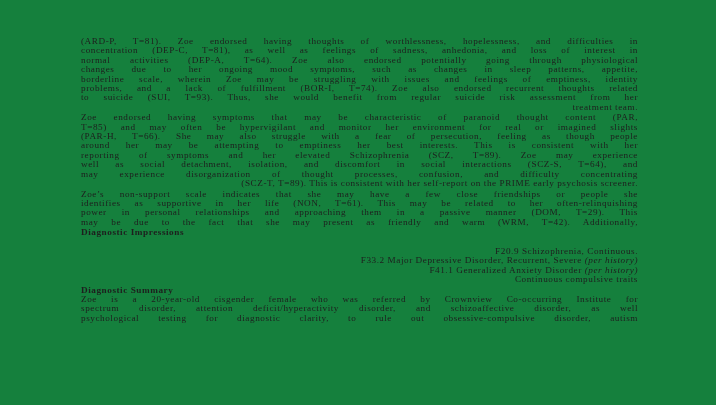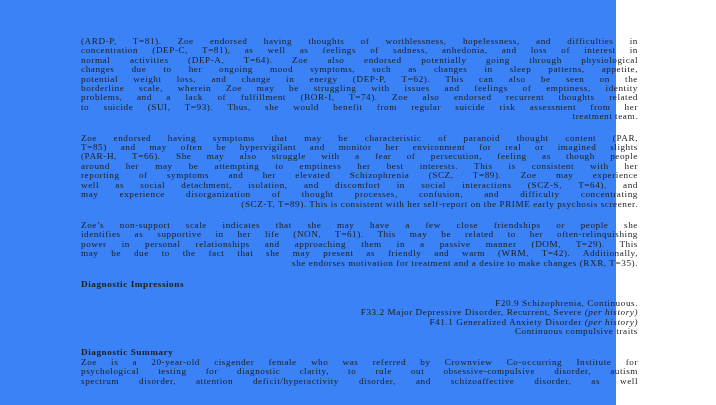--- a/index.html
+++ b/index.html
@@ -9,84 +9,82 @@
   body {
     width: 716px;
     height: 405px;
     overflow: hidden;
     background: #ffffff;
     font-family: "Liberation Serif", serif;
   }
   .page {
     position: absolute;
     left: 0; top: 0;
-    width: 616px;
+    width: 716px;
     height: 405px;
-    background: #3b82f6;
+    background: #15803d;
   }
   .doc {
     position: absolute;
     left: 81px;
     top: 37px;
     width: 557px;
     font-size: 9.2px;
     line-height: 9.4px;
     letter-spacing: 0.55px;
     color: #1e1e1e;
   }
-  .block + .block { margin-top: 12px; }
+  .block + .block { margin-top: 1px; }
   .line { text-align: right; }
   .line.just {
     text-align: justify;
     text-align-last: justify;
   }
   .heading { font-weight: bold; }
   .heading.spaced { margin-bottom: 9.5px; }
   .italic { font-style: italic; }
 </style>
 </head>
 <body style="background: rgb(255, 255, 255);">
 
 <div class="page">
   <div class="doc" style="color: rgb(30, 30, 30);">
       <div class="block">
         <div class="line just">(ARD-P, T=81). Zoe endorsed having thoughts of worthlessness, hopelessness, and difficulties in</div>
         <div class="line just">concentration (DEP-C, T=81), as well as feelings of sadness, anhedonia, and loss of interest in</div>
         <div class="line just">normal activities (DEP-A, T=64). Zoe also endorsed potentially going through physiological</div>
         <div class="line just">changes due to her ongoing mood symptoms, such as changes in sleep patterns, appetite,</div>
-        <div class="line just">potential weight loss, and change in energy (DEP-P, T=62). This can also be seen on the</div>
         <div class="line just">borderline scale, wherein Zoe may be struggling with issues and feelings of emptiness, identity</div>
         <div class="line just">problems, and a lack of fulfillment (BOR-I, T=74). Zoe also endorsed recurrent thoughts related</div>
         <div class="line just">to suicide (SUI, T=93). Thus, she would benefit from regular suicide risk assessment from her</div>
         <div class="line">treatment team.</div>
       </div>
       <div class="block">
         <div class="line just">Zoe endorsed having symptoms that may be characteristic of paranoid thought content (PAR,</div>
         <div class="line just">T=85) and may often be hypervigilant and monitor her environment for real or imagined slights</div>
         <div class="line just">(PAR-H, T=66). She may also struggle with a fear of persecution, feeling as though people</div>
         <div class="line just">around her may be attempting to emptiness her best interests. This is consistent with her</div>
         <div class="line just">reporting of symptoms and her elevated Schizophrenia (SCZ, T=89). Zoe may experience</div>
         <div class="line just">well as social detachment, isolation, and discomfort in social interactions (SCZ-S, T=64), and</div>
         <div class="line just">may experience disorganization of thought processes, confusion, and difficulty concentrating</div>
         <div class="line">(SCZ-T, T=89). This is consistent with her self-report on the PRIME early psychosis screener.</div>
       </div>
       <div class="block">
         <div class="line just">Zoe’s non-support scale indicates that she may have a few close friendships or people she</div>
         <div class="line just">identifies as supportive in her life (NON, T=61). This may be related to her often-relinquishing</div>
         <div class="line just">power in personal relationships and approaching them in a passive manner (DOM, T=29). This</div>
         <div class="line just">may be due to the fact that she may present as friendly and warm (WRM, T=42). Additionally,</div>
-        <div class="line">she endorses motivation for treatment and a desire to make changes (RXR, T=35).</div>
       </div>
       <div class="block">
         <div class="heading spaced">Diagnostic Impressions</div>
         <div class="line"><span>F20.9 Schizophrenia, Continuous.</span></div>
         <div class="line"><span>F33.2 Major Depressive Disorder, Recurrent, Severe </span><span class="italic">(per history)</span></div>
         <div class="line"><span>F41.1 Generalized Anxiety Disorder </span><span class="italic">(per history)</span></div>
         <div class="line"><span>Continuous compulsive traits</span></div>
       </div>
       <div class="block">
         <div class="heading">Diagnostic Summary</div>
         <div class="line just">Zoe is a 20-year-old cisgender female who was referred by Crownview Co-occurring Institute for</div>
+        <div class="line just">spectrum disorder, attention deficit/hyperactivity disorder, and schizoaffective disorder, as well</div>
         <div class="line just">psychological testing for diagnostic clarity, to rule out obsessive-compulsive disorder, autism</div>
-        <div class="line just">spectrum disorder, attention deficit/hyperactivity disorder, and schizoaffective disorder, as well</div>
       </div>
     </div>
 </div>
 
 </body></html>

